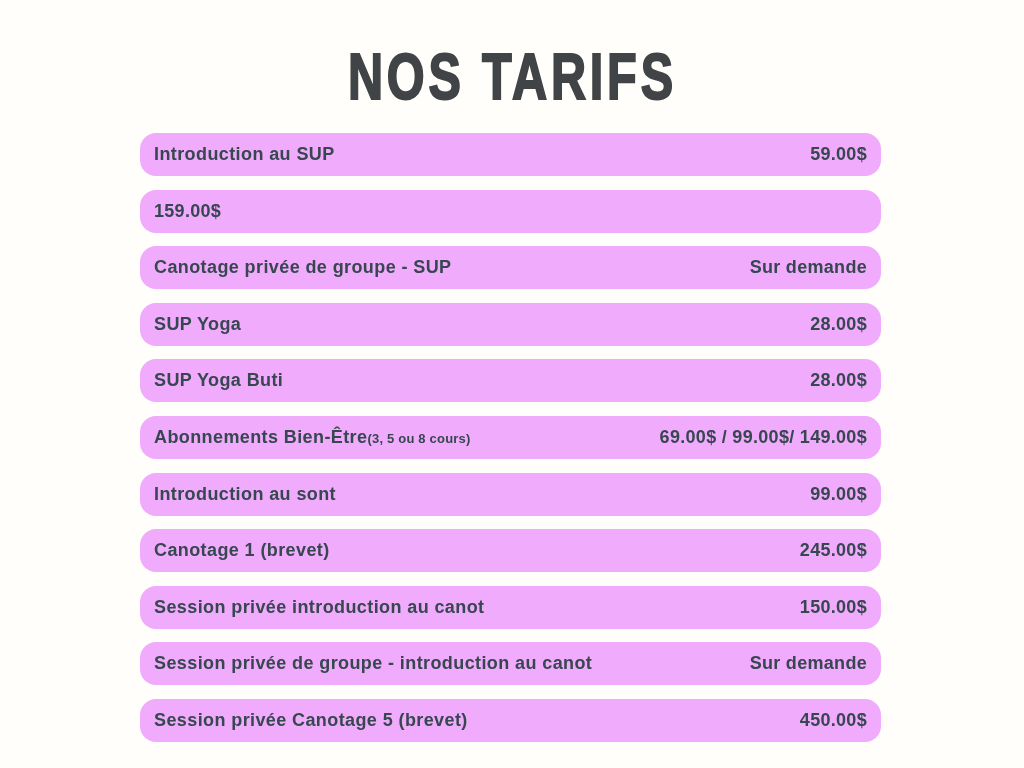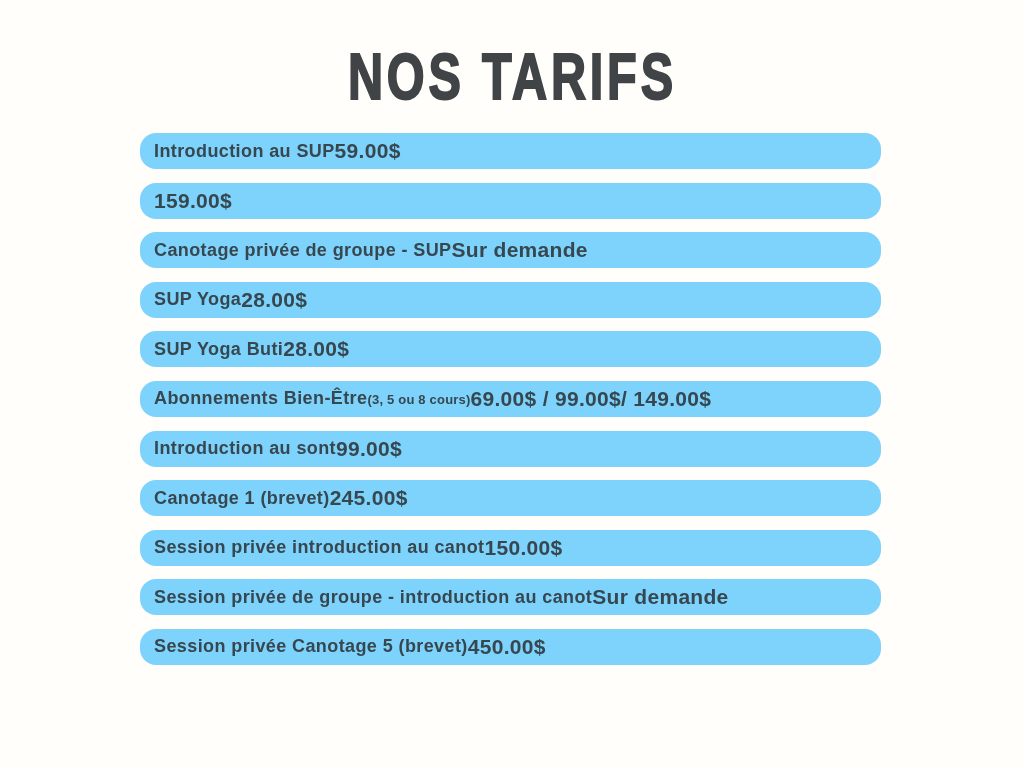--- a/index.html
+++ b/index.html
@@ -34,25 +34,26 @@
   .rows {
     position: absolute;
     top: 133px;
     left: 140px;
     width: 741px;
     display: flex;
     flex-direction: column;
     gap: 13.6px;
   }
   .row {
-    height: 36px;
-    background: #7dd3fc;
+    height: 43px;
+    background: #f0abfc;
     border-radius: 16px;
     display: flex;
     align-items: center;
+    justify-content: space-between;
     padding: 0 14px;
     box-sizing: border-box;
     color: #37474f;
   }
   .label-wrap {
     display: flex;
     align-items: baseline;
     white-space: nowrap;
   }
   .label {
@@ -60,21 +61,21 @@
     font-weight: 600;
     letter-spacing: 0.4px;
   }
   .note {
     font-size: 13px;
     font-weight: 600;
     letter-spacing: 0.2px;
   }
   .note:empty { display: none; }
   .price {
-    font-size: 21px;
+    font-size: 18px;
     font-weight: 600;
     letter-spacing: 0.3px;
     white-space: nowrap;
   }
   .footnote {
     position: absolute;
     top: 733px;
     left: 141px;
     margin: 0;
     font-size: 13.5px;

